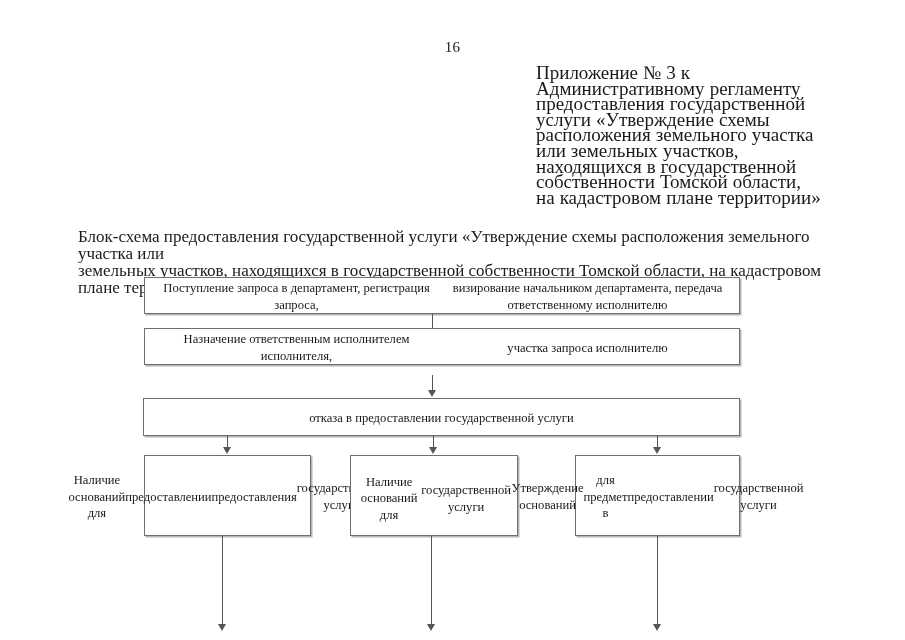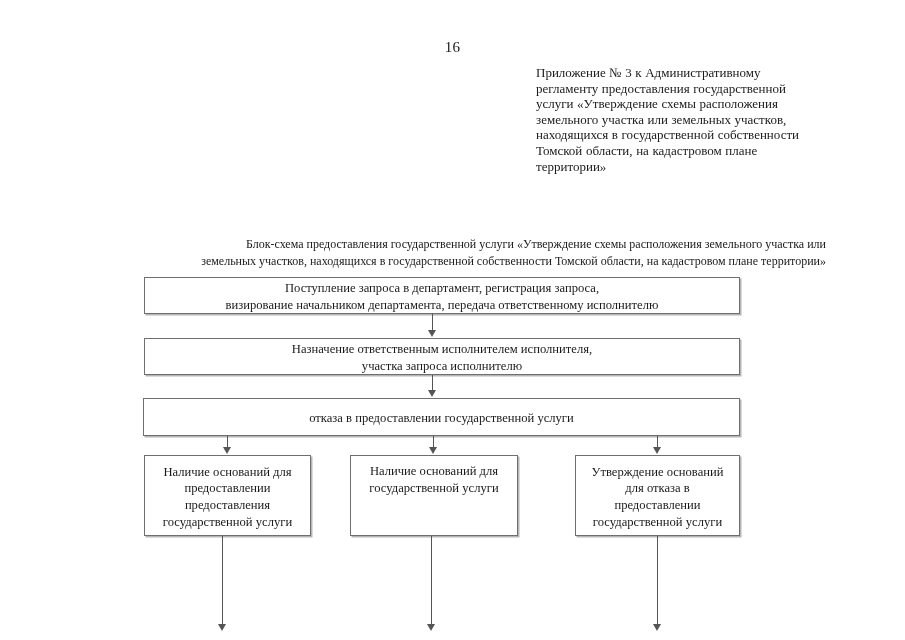--- a/index.html
+++ b/index.html
@@ -32,37 +32,36 @@
     line-height: 18px;
     letter-spacing: 0.2px;
   }
 
   
   .appendix-note {
     position: absolute;
     top: 65px;
     left: 536px;
     width: 288px;
-    font-size: 13px;
+    font-size: 19px;
     line-height: 15.6px;
     text-align: left;
     word-spacing: 0.3px;
   }
 
   
   .doc-title {
     position: absolute;
     top: 228px;
     left: 78px;
     width: 748px;
-    font-size: 12px;
+    font-size: 17px;
     line-height: 17px;
-    text-align: right;
+    text-align: left;
     text-indent: 0;
-    margin-top: 8px;
   }
   .doc-title .line1 { display: block; }
   .doc-title .line2 { display: block; }
 
   
   .flow {
     position: absolute;
     top: 0;
     left: 0;
     width: 905px;
@@ -75,34 +74,33 @@
     background: #ffffff;
     border: 1px solid #ララ;
     border: 1px solid #6f6f6f;
     box-shadow: 1.5px 1.5px 0 rgba(120,120,120,0.55);
     font-size: 12.6px;
     line-height: 16.6px;
     text-align: center;
     color: #1a1a1a;
     padding: 4px 6px 1px 6px;
     display: flex;
-    flex-direction: column;
     justify-content: center;
     align-items: center;
   }
   .node .ln { display: block; width: 100%; }
 
   .node.top-align {
     justify-content: flex-start;
     padding-top: 7px;
   }
 
   
   #node-intake    { left: 144px; top: 277px; width: 596px; height: 37px; }
-  #node-assign    { left: 144px; top: 338px; width: 596px; height: 37px; }
+  #node-assign    { left: 144px; top: 328px; width: 596px; height: 37px; }
   #node-review    { left: 143px; top: 398px; width: 597px; height: 38px; }
 
   
   #node-suspend   { left: 144px; top: 455px; width: 167px; height: 81px; }
   #node-refuse    { left: 350px; top: 455px; width: 168px; height: 81px; }
   #node-norefuse  { left: 575px; top: 455px; width: 165px; height: 81px; }
 
   
   .conn {
     position: absolute;
@@ -197,21 +195,21 @@
       <span class="ln">государственной услуги</span>
     </div>
 
     <div class="node top-align" id="node-refuse">
       <span class="ln">Наличие оснований для</span>
       <span class="ln">государственной услуги</span>
     </div>
 
     <div class="node" id="node-norefuse">
       <span class="ln">Утверждение оснований</span>
-      <span class="ln">для отказа в</span>
+      <span class="ln">для предмет в</span>
       <span class="ln">предоставлении</span>
       <span class="ln">государственной услуги</span>
     </div>
 
     <div class="conn" id="conn-d1"></div>
     <div class="arrowhead" id="ah-d1"></div>
 
     <div class="conn" id="conn-d2"></div>
     <div class="arrowhead" id="ah-d2"></div>
 

